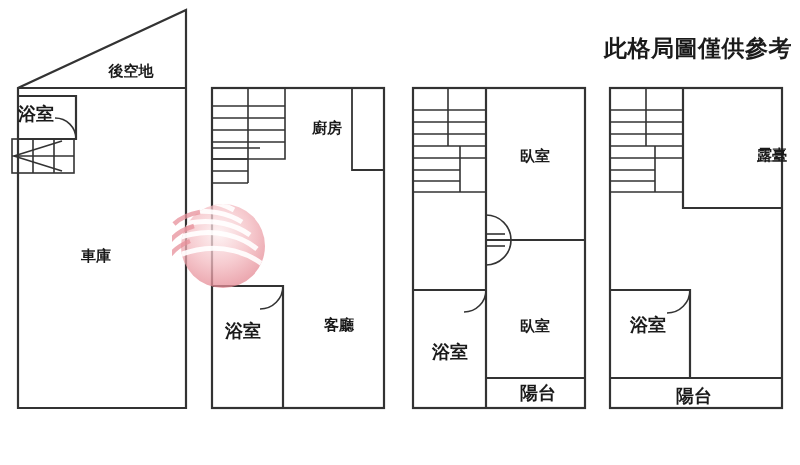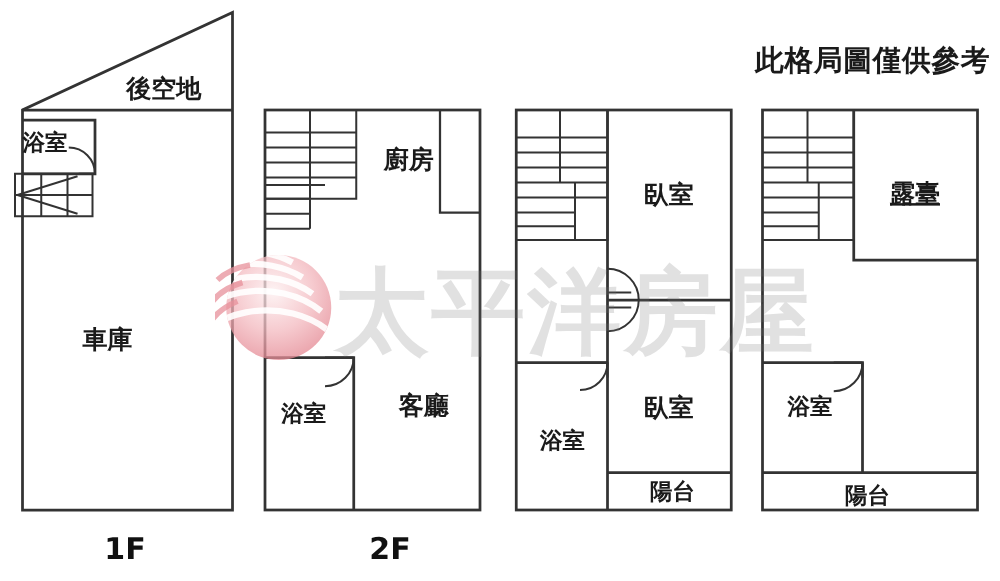--- a/index.html
+++ b/index.html
@@ -42,21 +42,21 @@
     position: absolute;
     font-size: 24px;
     font-weight: bold;
     color: #111111;
     text-align: center;
     width: 70px;
     font-family: "DejaVu Sans", "Liberation Sans", sans-serif;
   }
   .room-label {
     position: absolute;
-    font-size: 20px;
+    font-size: 15px;
     font-weight: bold;
     color: #1a1a1a;
     text-align: center;
     white-space: nowrap;
     transform: translate(-50%, -50%);
     font-family: "DejaVu Sans", "Liberation Sans", sans-serif;
   }
   .room-label.small {
     font-size: 18px;
   }
@@ -246,37 +246,34 @@
       <path d="M-28,75 A66,50 0 0 1 85,53"></path>
       <path d="M-24,90 A68,52 0 0 1 90,68"></path>
     </g>
     <g stroke="#e8919b" stroke-width="4.5" fill="none" opacity="0.75">
       <path d="M2,28 A46,30 0 0 1 28,16"></path>
       <path d="M-2,45 A50,34 0 0 1 22,30"></path>
       <path d="M-4,62 A54,38 0 0 1 18,45"></path>
     </g>
   </svg>
 
-  <div class="watermark-text">太平洋房屋</div>
 
   <div class="disclaimer">此格局圖僅供參考</div>
 
   <div class="room-label" style="left:131px; top:71px;">後空地</div>
   <div class="room-label small" style="left:36px; top:114px;">浴室</div>
-  <div class="room-label" style="left:86px; top:256px;margin-top:16px;">車庫</div>
+  <div class="room-label" style="left:96px; top:256px;">車庫</div>
 
   <div class="room-label" style="left:327px; top:128px;text-align:center;">廚房</div>
   <div class="room-label small" style="left:243px; top:331px;">浴室</div>
   <div class="room-label" style="left:339px; top:325px;">客廳</div>
 
   <div class="room-label" style="left:535px; top:156px;">臥室</div>
   <div class="room-label" style="left:535px; top:326px;">臥室</div>
   <div class="room-label small" style="left:450px; top:352px;">浴室</div>
   <div class="room-label small" style="left:538px; top:393px;">陽台</div>
 
-  <div class="room-label" style="left:732px; top:155px;text-decoration:underline;">露臺</div>
+  <div class="room-label" style="left:772px; top:155px;text-decoration:underline;">露臺</div>
   <div class="room-label small" style="left:648px; top:325px;">浴室</div>
   <div class="room-label small" style="left:694px; top:396px;">陽台</div>
 
-  <div class="floor-label" style="left:65px; top:425px;">1F</div>
-  <div class="floor-label" style="left:277px; top:425px;">2F</div>
 
 </div>
 
 </body></html>

